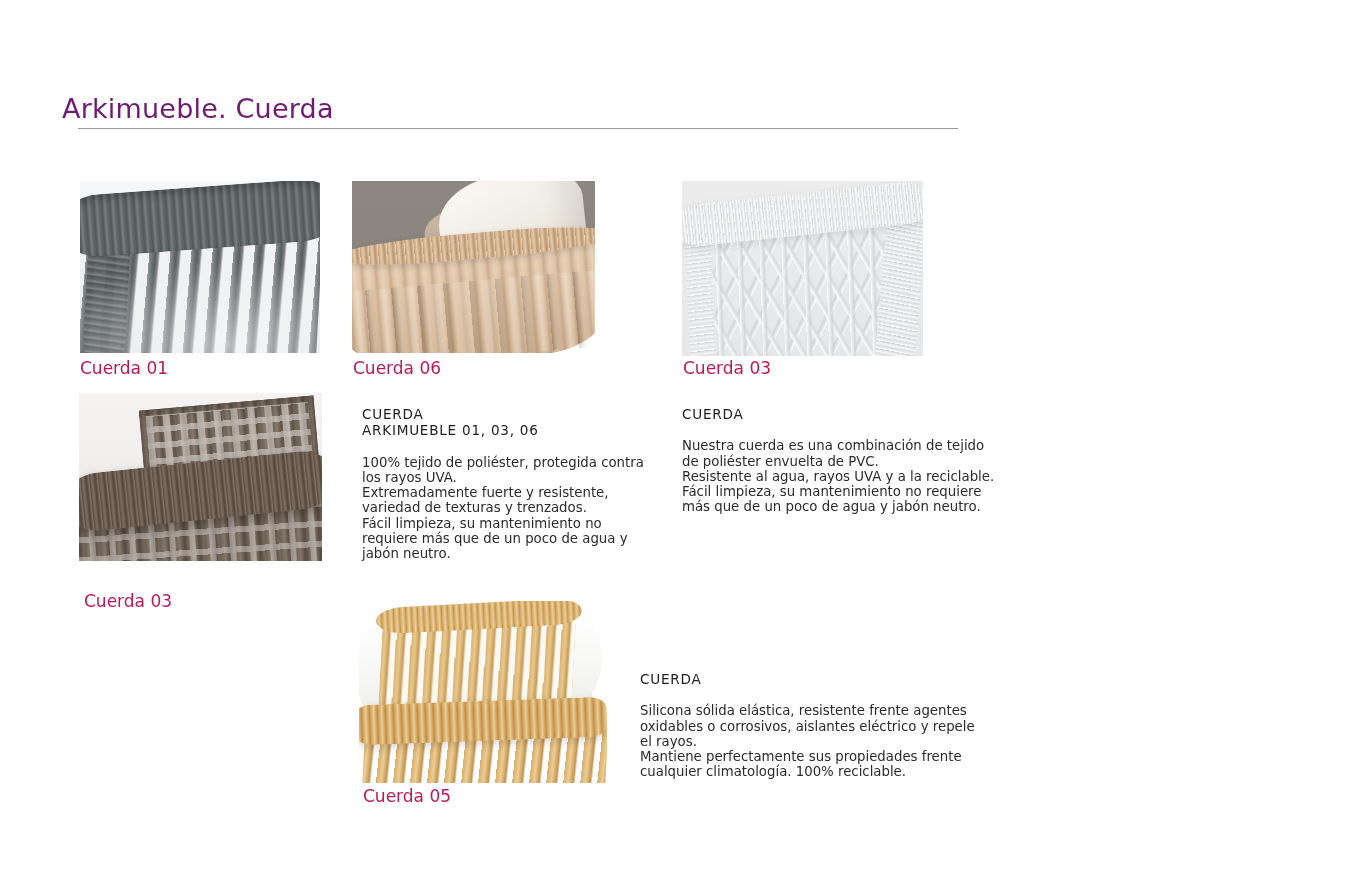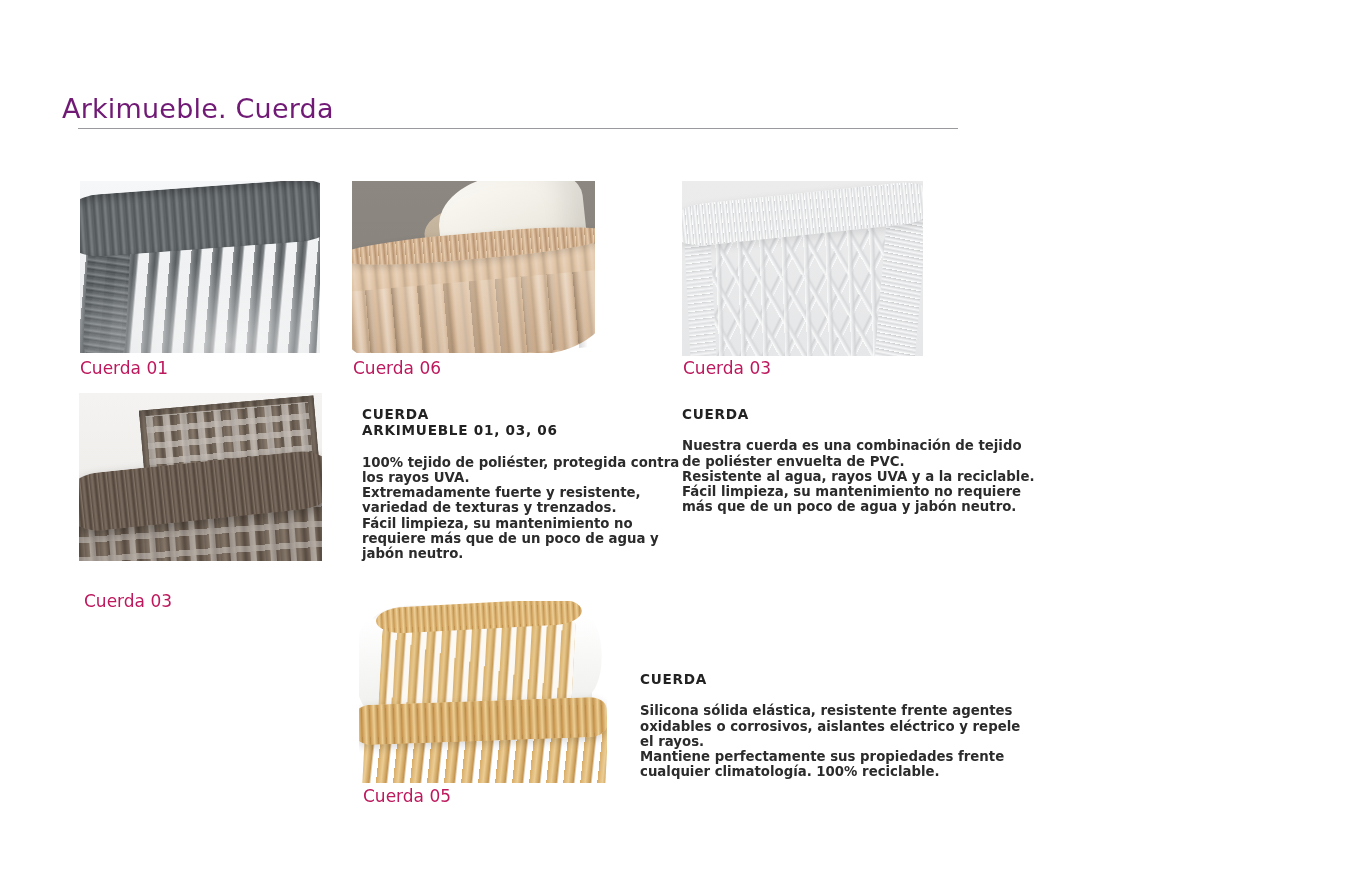--- a/index.html
+++ b/index.html
@@ -49,21 +49,20 @@
     white-space: nowrap;
     font-family: "DejaVu Sans", "Liberation Sans", sans-serif;
   }
 
   
   .infoblock {
     position: absolute;
     font-size: 13.2px;
     color: #2b2b2b;
     line-height: 1.02;
-    font-weight: bold;
   }
   .infoblock .head {
     font-size: 13.6px;
     letter-spacing: 0.75px;
     line-height: 1.2;
     color: #222;
     white-space: nowrap;
   }
   .infoblock .body {
     margin-top: 16px;

